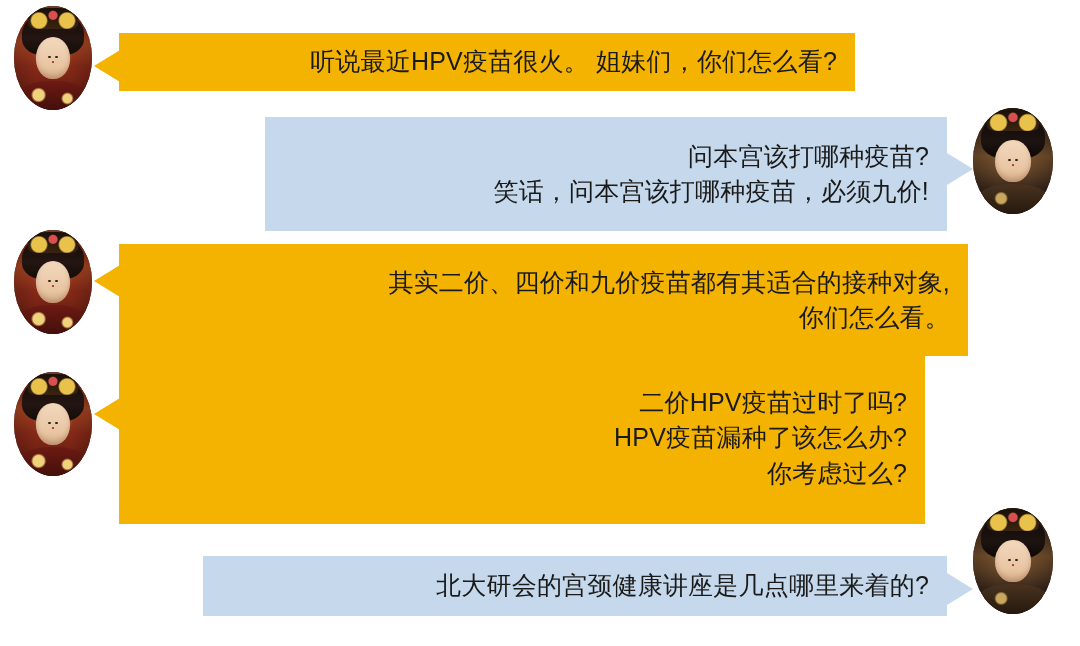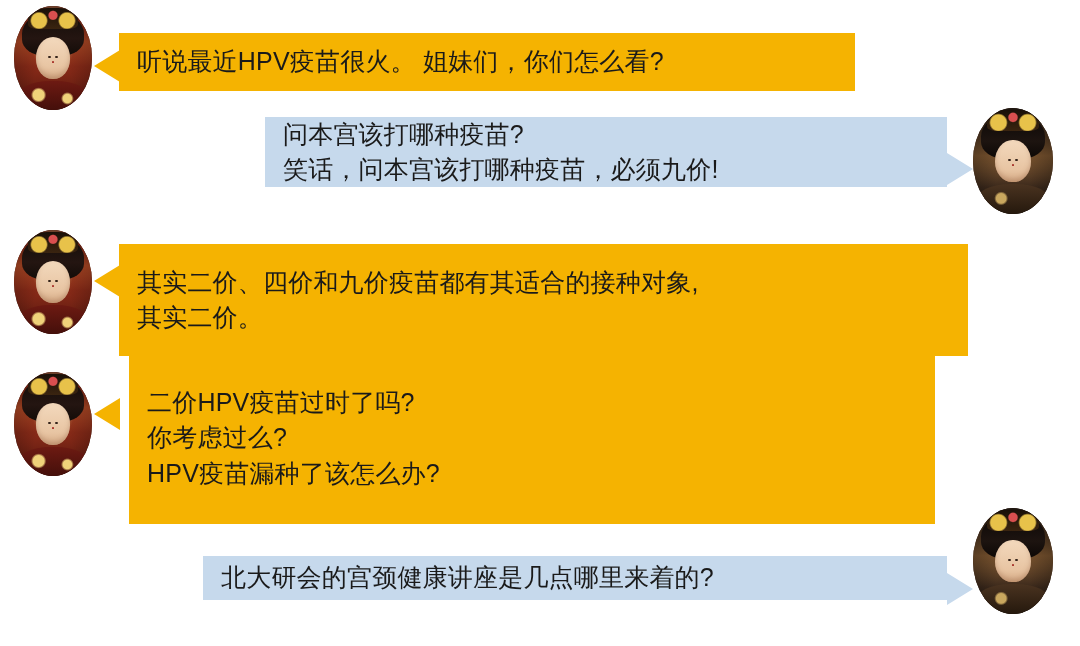--- a/index.html
+++ b/index.html
@@ -141,21 +141,21 @@
     border-top: 16px solid transparent;
     border-bottom: 16px solid transparent;
     border-right: 26px solid #f5b301;
   }
   .tail.right-blue {
     border-top: 16px solid transparent;
     border-bottom: 16px solid transparent;
     border-left: 26px solid #c6d9ec;
   }
 
-  .line { display: block; }
+  .line { display: block; text-align: right; }
 </style>
 </head>
 <body>
 
 <div id="stage">
 
   <div class="avatar" style="left:14px; top:6px; width:78px; height:104px;">
     <div class="portrait">
       <div class="hair"></div>
       <div class="headdress"></div>
@@ -178,72 +178,72 @@
       <div class="headdress"></div>
       <div class="face">
         <div class="eyeL"></div>
         <div class="eyeR"></div>
         <div class="mouth"></div>
       </div>
       <div class="collar"></div>
     </div>
   </div>
   <div class="tail right-blue" style="left:947px; top:153px;"></div>
-  <div class="bubble blue" style="left:265px; top:117px; width:682px; height:70px;">
+  <div class="bubble blue" style="left:265px; top:117px; width:682px; height:114px;">
     <span class="line">问本宫该打哪种疫苗?</span>
     <span class="line">笑话，问本宫该打哪种疫苗，必须九价!</span>
   </div>
 
   <div class="avatar" style="left:14px; top:230px; width:78px; height:104px;">
     <div class="portrait">
       <div class="hair"></div>
       <div class="headdress"></div>
       <div class="face">
         <div class="eyeL"></div>
         <div class="eyeR"></div>
         <div class="mouth"></div>
       </div>
       <div class="collar"></div>
     </div>
   </div>
   <div class="tail left-yellow" style="left:94px; top:265px;"></div>
   <div class="bubble yellow" style="left:119px; top:244px; width:849px; height:112px;">
     <span class="line">其实二价、四价和九价疫苗都有其适合的接种对象,</span>
-    <span class="line">其实二价。</span>
+    <span class="line">你们怎么看。</span>
   </div>
 
   <div class="avatar" style="left:14px; top:372px; width:78px; height:104px;">
     <div class="portrait">
       <div class="hair"></div>
       <div class="headdress"></div>
       <div class="face">
         <div class="eyeL"></div>
         <div class="eyeR"></div>
         <div class="mouth"></div>
       </div>
       <div class="collar"></div>
     </div>
   </div>
   <div class="tail left-yellow" style="left:94px; top:398px;"></div>
-  <div class="bubble yellow" style="left:129px; top:352px; width:806px; height:172px;">
+  <div class="bubble yellow" style="left:119px; top:352px; width:806px; height:172px;">
     <span class="line">二价HPV疫苗过时了吗?</span>
+    <span class="line">HPV疫苗漏种了该怎么办?</span>
     <span class="line">你考虑过么?</span>
-    <span class="line">HPV疫苗漏种了该怎么办?</span>
   </div>
 
   <div class="avatar dark" style="left:973px; top:508px; width:80px; height:106px;">
     <div class="portrait">
       <div class="hair"></div>
       <div class="headdress"></div>
       <div class="face">
         <div class="eyeL"></div>
         <div class="eyeR"></div>
         <div class="mouth"></div>
       </div>
       <div class="collar"></div>
     </div>
   </div>
   <div class="tail right-blue" style="left:947px; top:573px;"></div>
-  <div class="bubble blue" style="left:203px; top:556px; width:744px; height:44px;">
+  <div class="bubble blue" style="left:203px; top:556px; width:744px; height:60px;">
     <span class="line">北大研会的宫颈健康讲座是几点哪里来着的?</span>
   </div>
 
 </div>
 
 </body></html>

